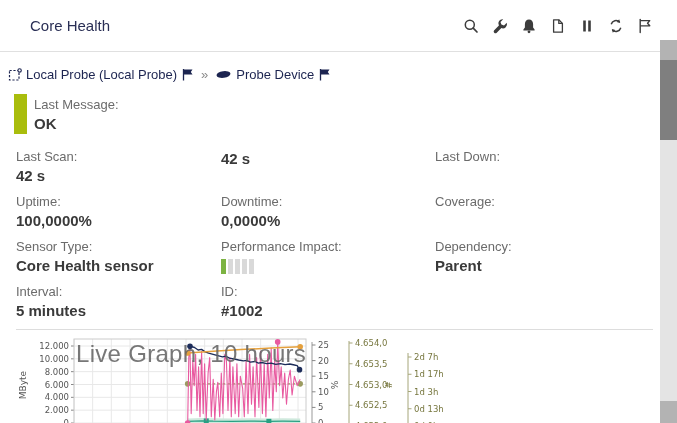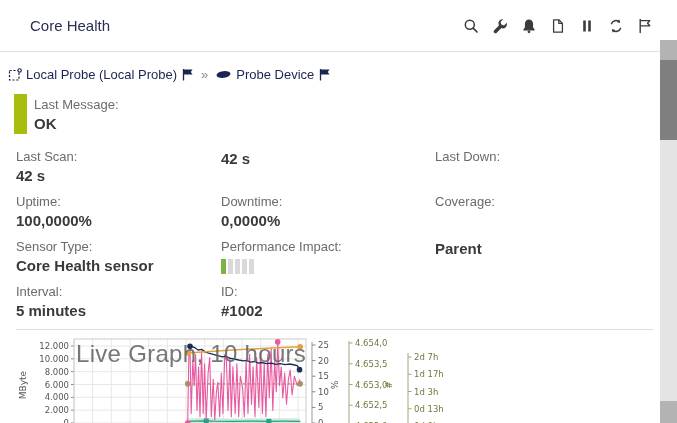--- a/index.html
+++ b/index.html
@@ -164,20 +164,21 @@
       <div class="lbl">Performance Impact:</div>
       <div class="impact" id="impact-meter">
           <span class="active"></span>
           <span></span>
           <span></span>
           <span></span>
           <span></span>
         </div>
     </div>
     <div class="cell">
+      <div class="lbl">Dependency:</div>
       <div class="val">Parent</div>
     </div>
 
     <div class="cell">
       <div class="lbl">Interval:</div>
       <div class="val">5 minutes</div>
     </div>
     <div class="cell">
       <div class="lbl">ID:</div>
       <div class="val">#1002</div>

